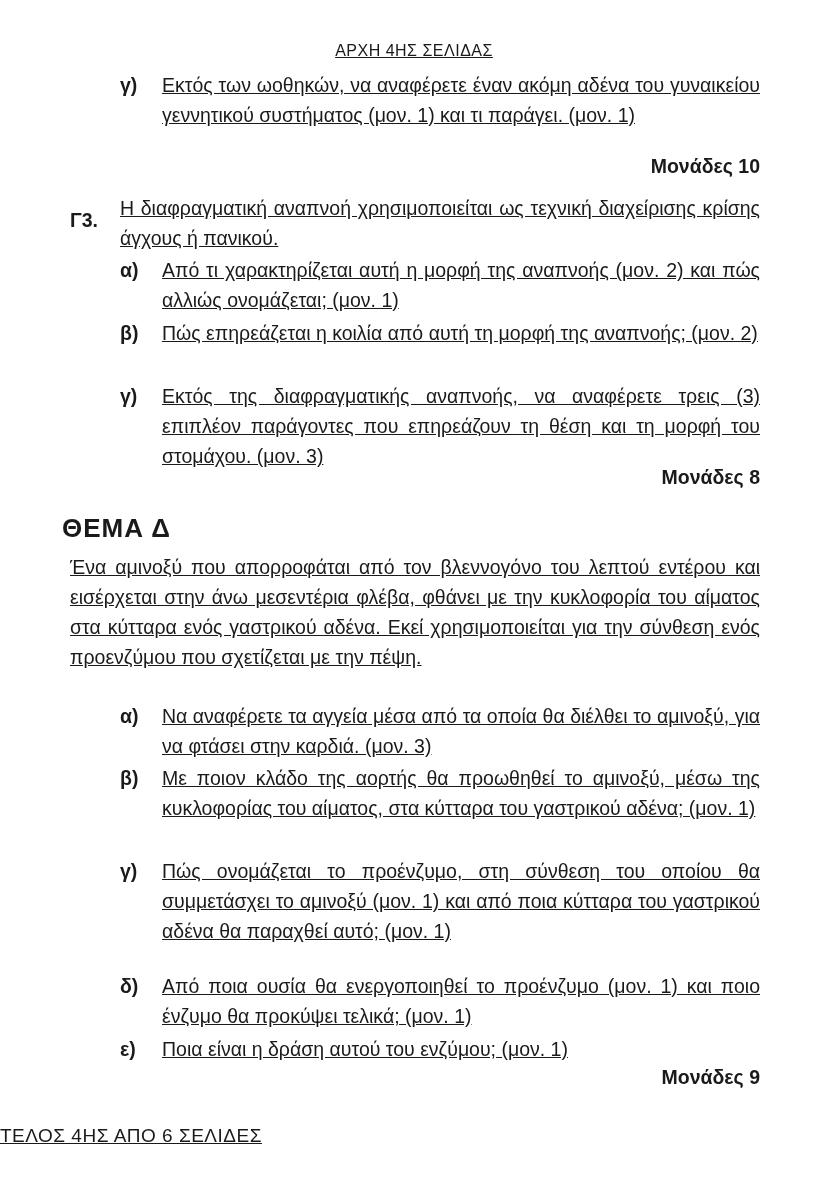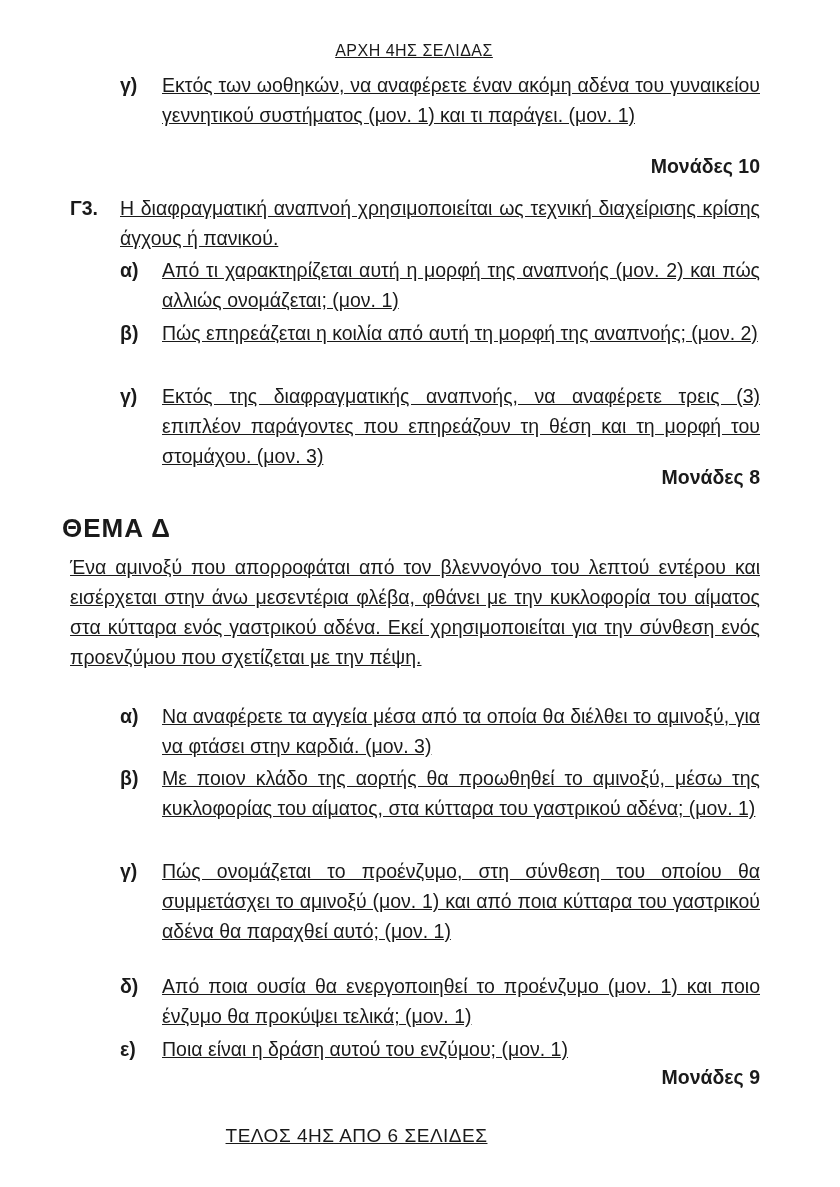--- a/index.html
+++ b/index.html
@@ -7,40 +7,40 @@
       width: 840px; height: 1187px; position: relative; overflow: hidden;
       font-family: "Liberation Sans", "DejaVu Sans", sans-serif;
       color: #1a1a1a;
     }
     .page-header {
       position: absolute; top: 42px; left: 0; width: 828px; text-align: center;
       font-size: 16px; letter-spacing: 0.5px;
     }
     .page-header span, .page-footer span { text-decoration: underline; }
     .page-footer {
-      position: absolute; top: 1125px; left: 0; width: 713px; text-align: center;
+      position: absolute; top: 1125px; left: 0; width: 713px; 
       font-size: 19px; letter-spacing: 0.5px;
     }
     .blk { position: absolute; font-size: 19.5px; line-height: 30px; }
     .row { display: flex; }
     .lbl { font-weight: bold; flex: 0 0 auto; }
     .txt { text-align: justify; text-align-last: left; flex: 1 1 auto; text-decoration: underline; }
     .marks {
       position: absolute; right: 80px; font-weight: bold; font-size: 19.5px;
     }
     .theme {
       position: absolute; left: 62px; top: 513px; font-weight: bold; font-size: 26px;
       letter-spacing: 1px;
     }
     
     .sub { left: 120px; width: 640px; }
     .sub .lbl { width: 42px; }
     
     .main { left: 70px; width: 690px; }
-    .main .lbl { width: 50px; }
+    .main .lbl { width: 50px; margin-top: 12px; }
   </style>
 </head>
 <body>
 
 <div class="page-header"><span>ΑΡΧΗ 4ΗΣ ΣΕΛΙΔΑΣ</span></div>
 
 <div class="blk sub" style="top:70px">
   <div class="row">
     <span class="lbl">γ)</span>
     <span class="txt">Εκτός των ωοθηκών, να αναφέρετε έναν ακόμη αδένα του γυναικείου γεννητικού συστήματος (μον. 1) και τι παράγει. (μον. 1)</span>

